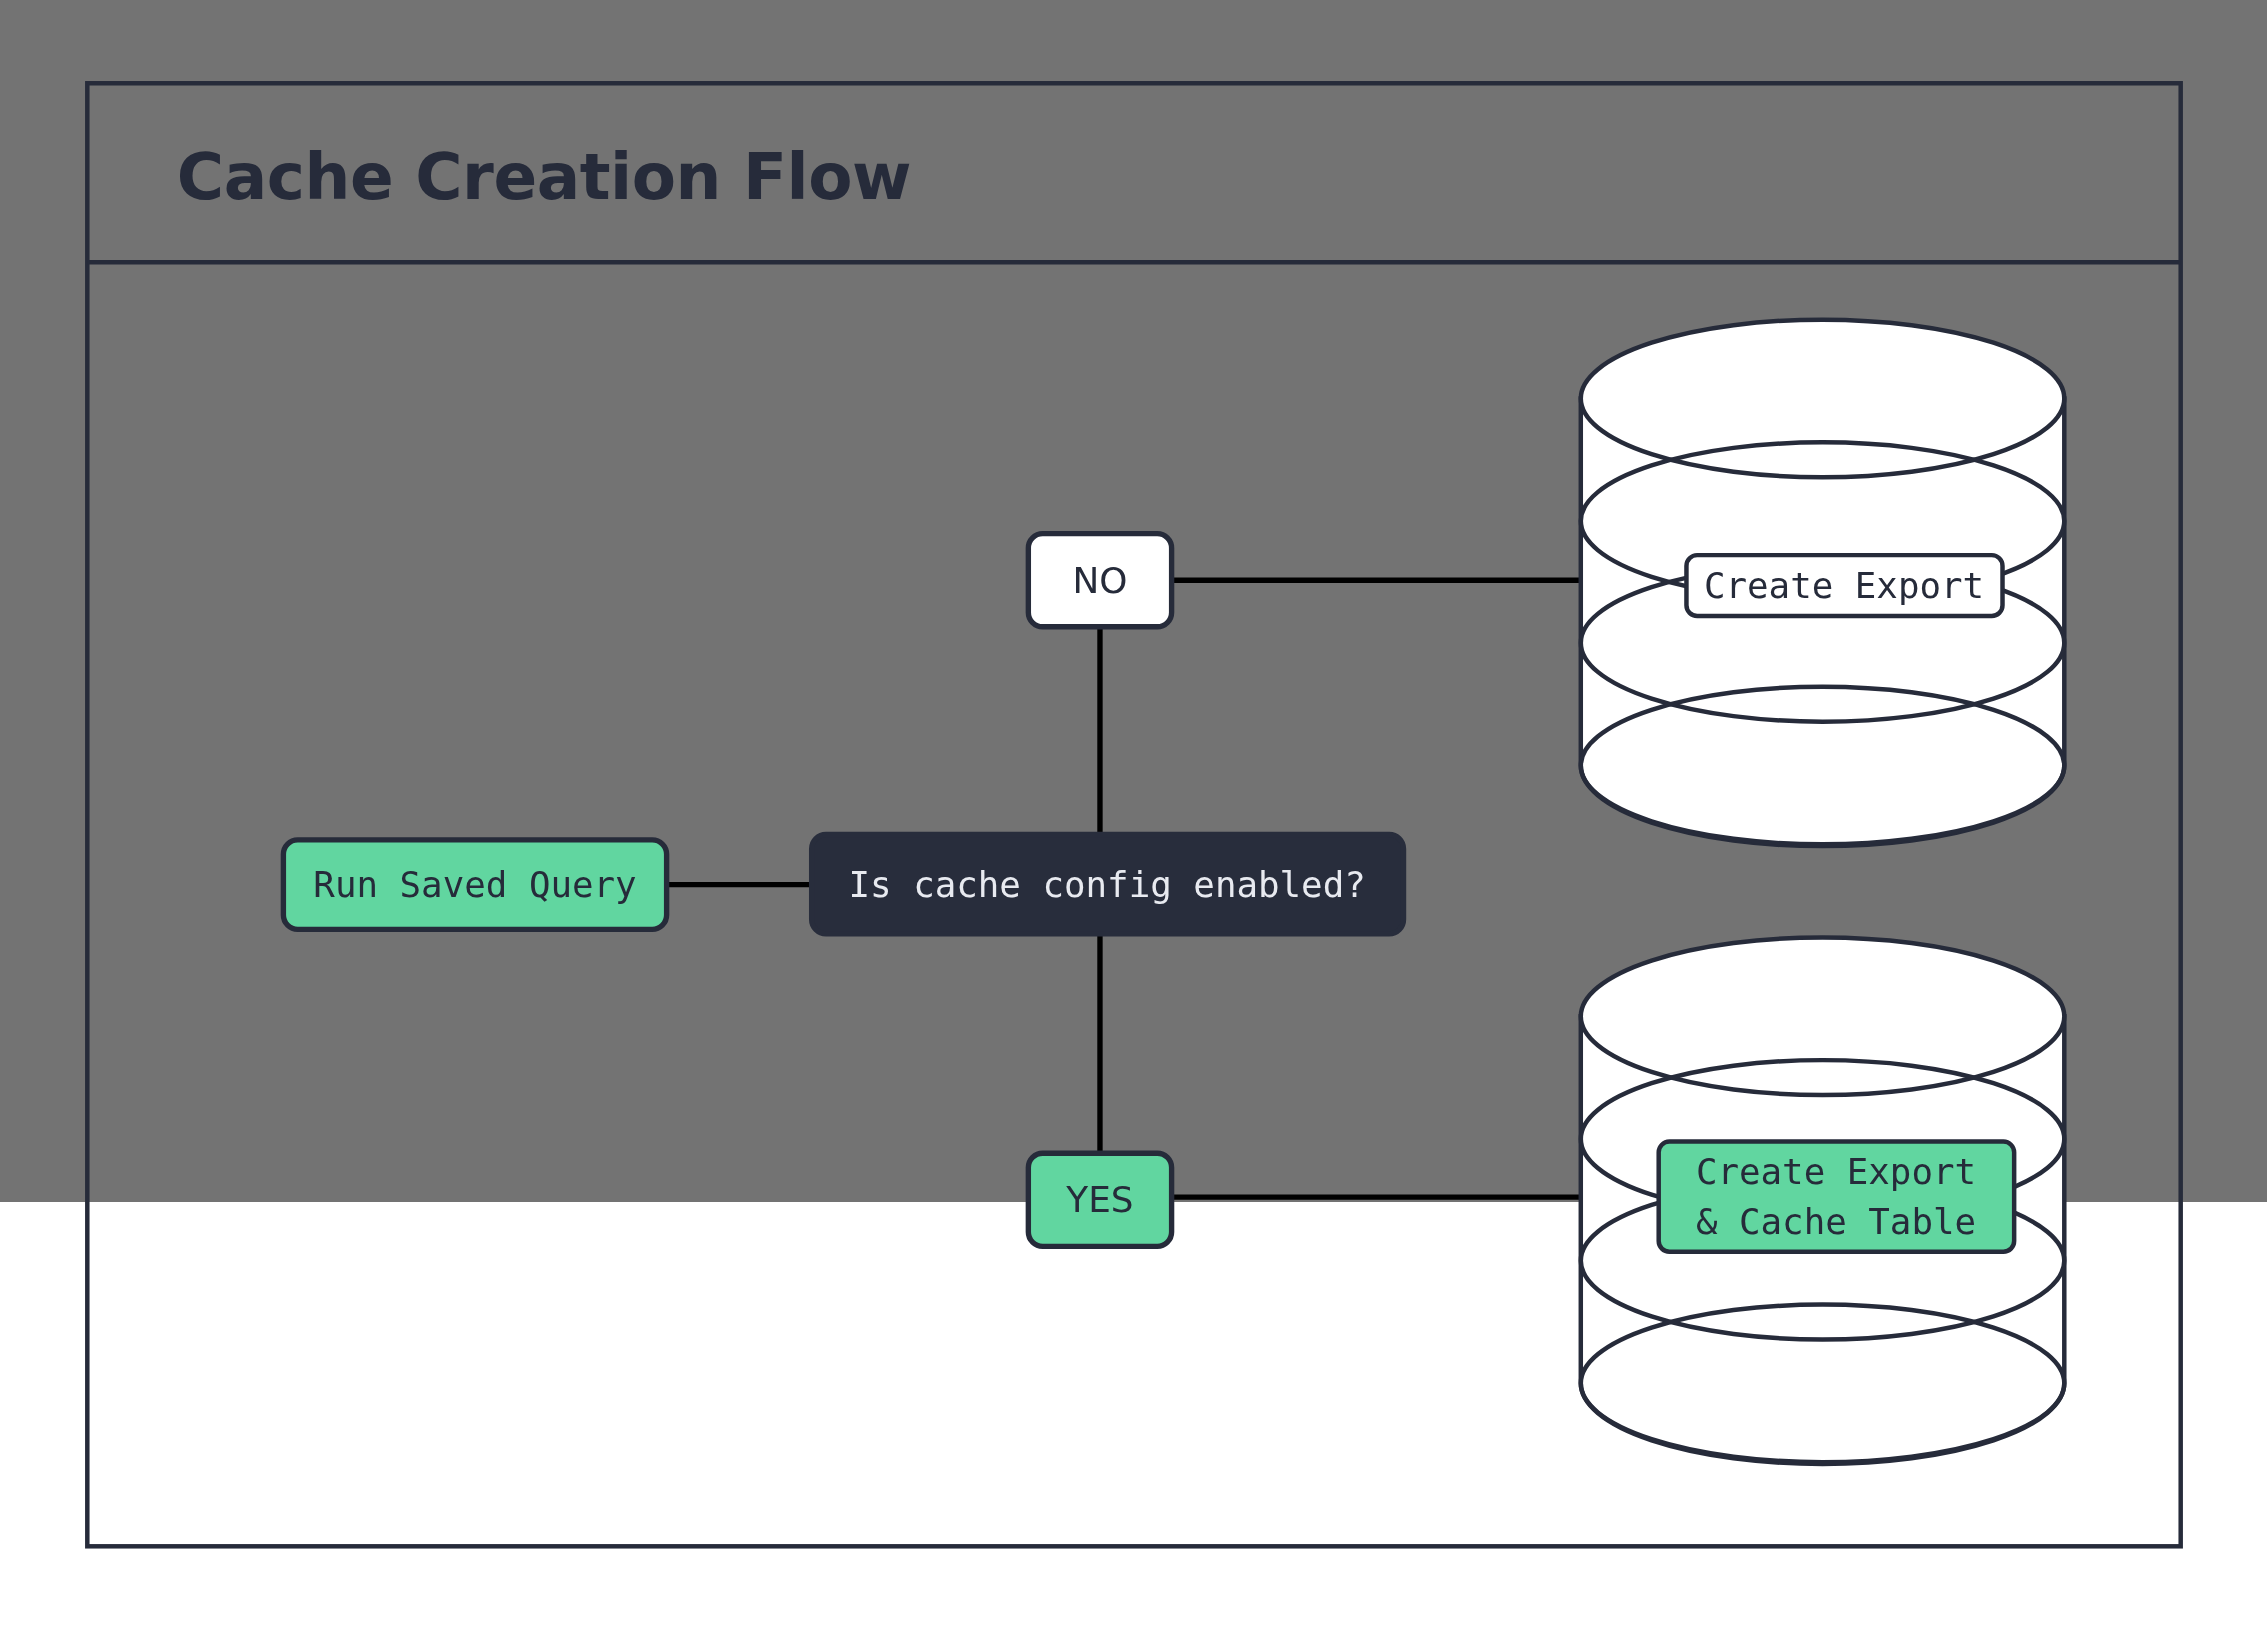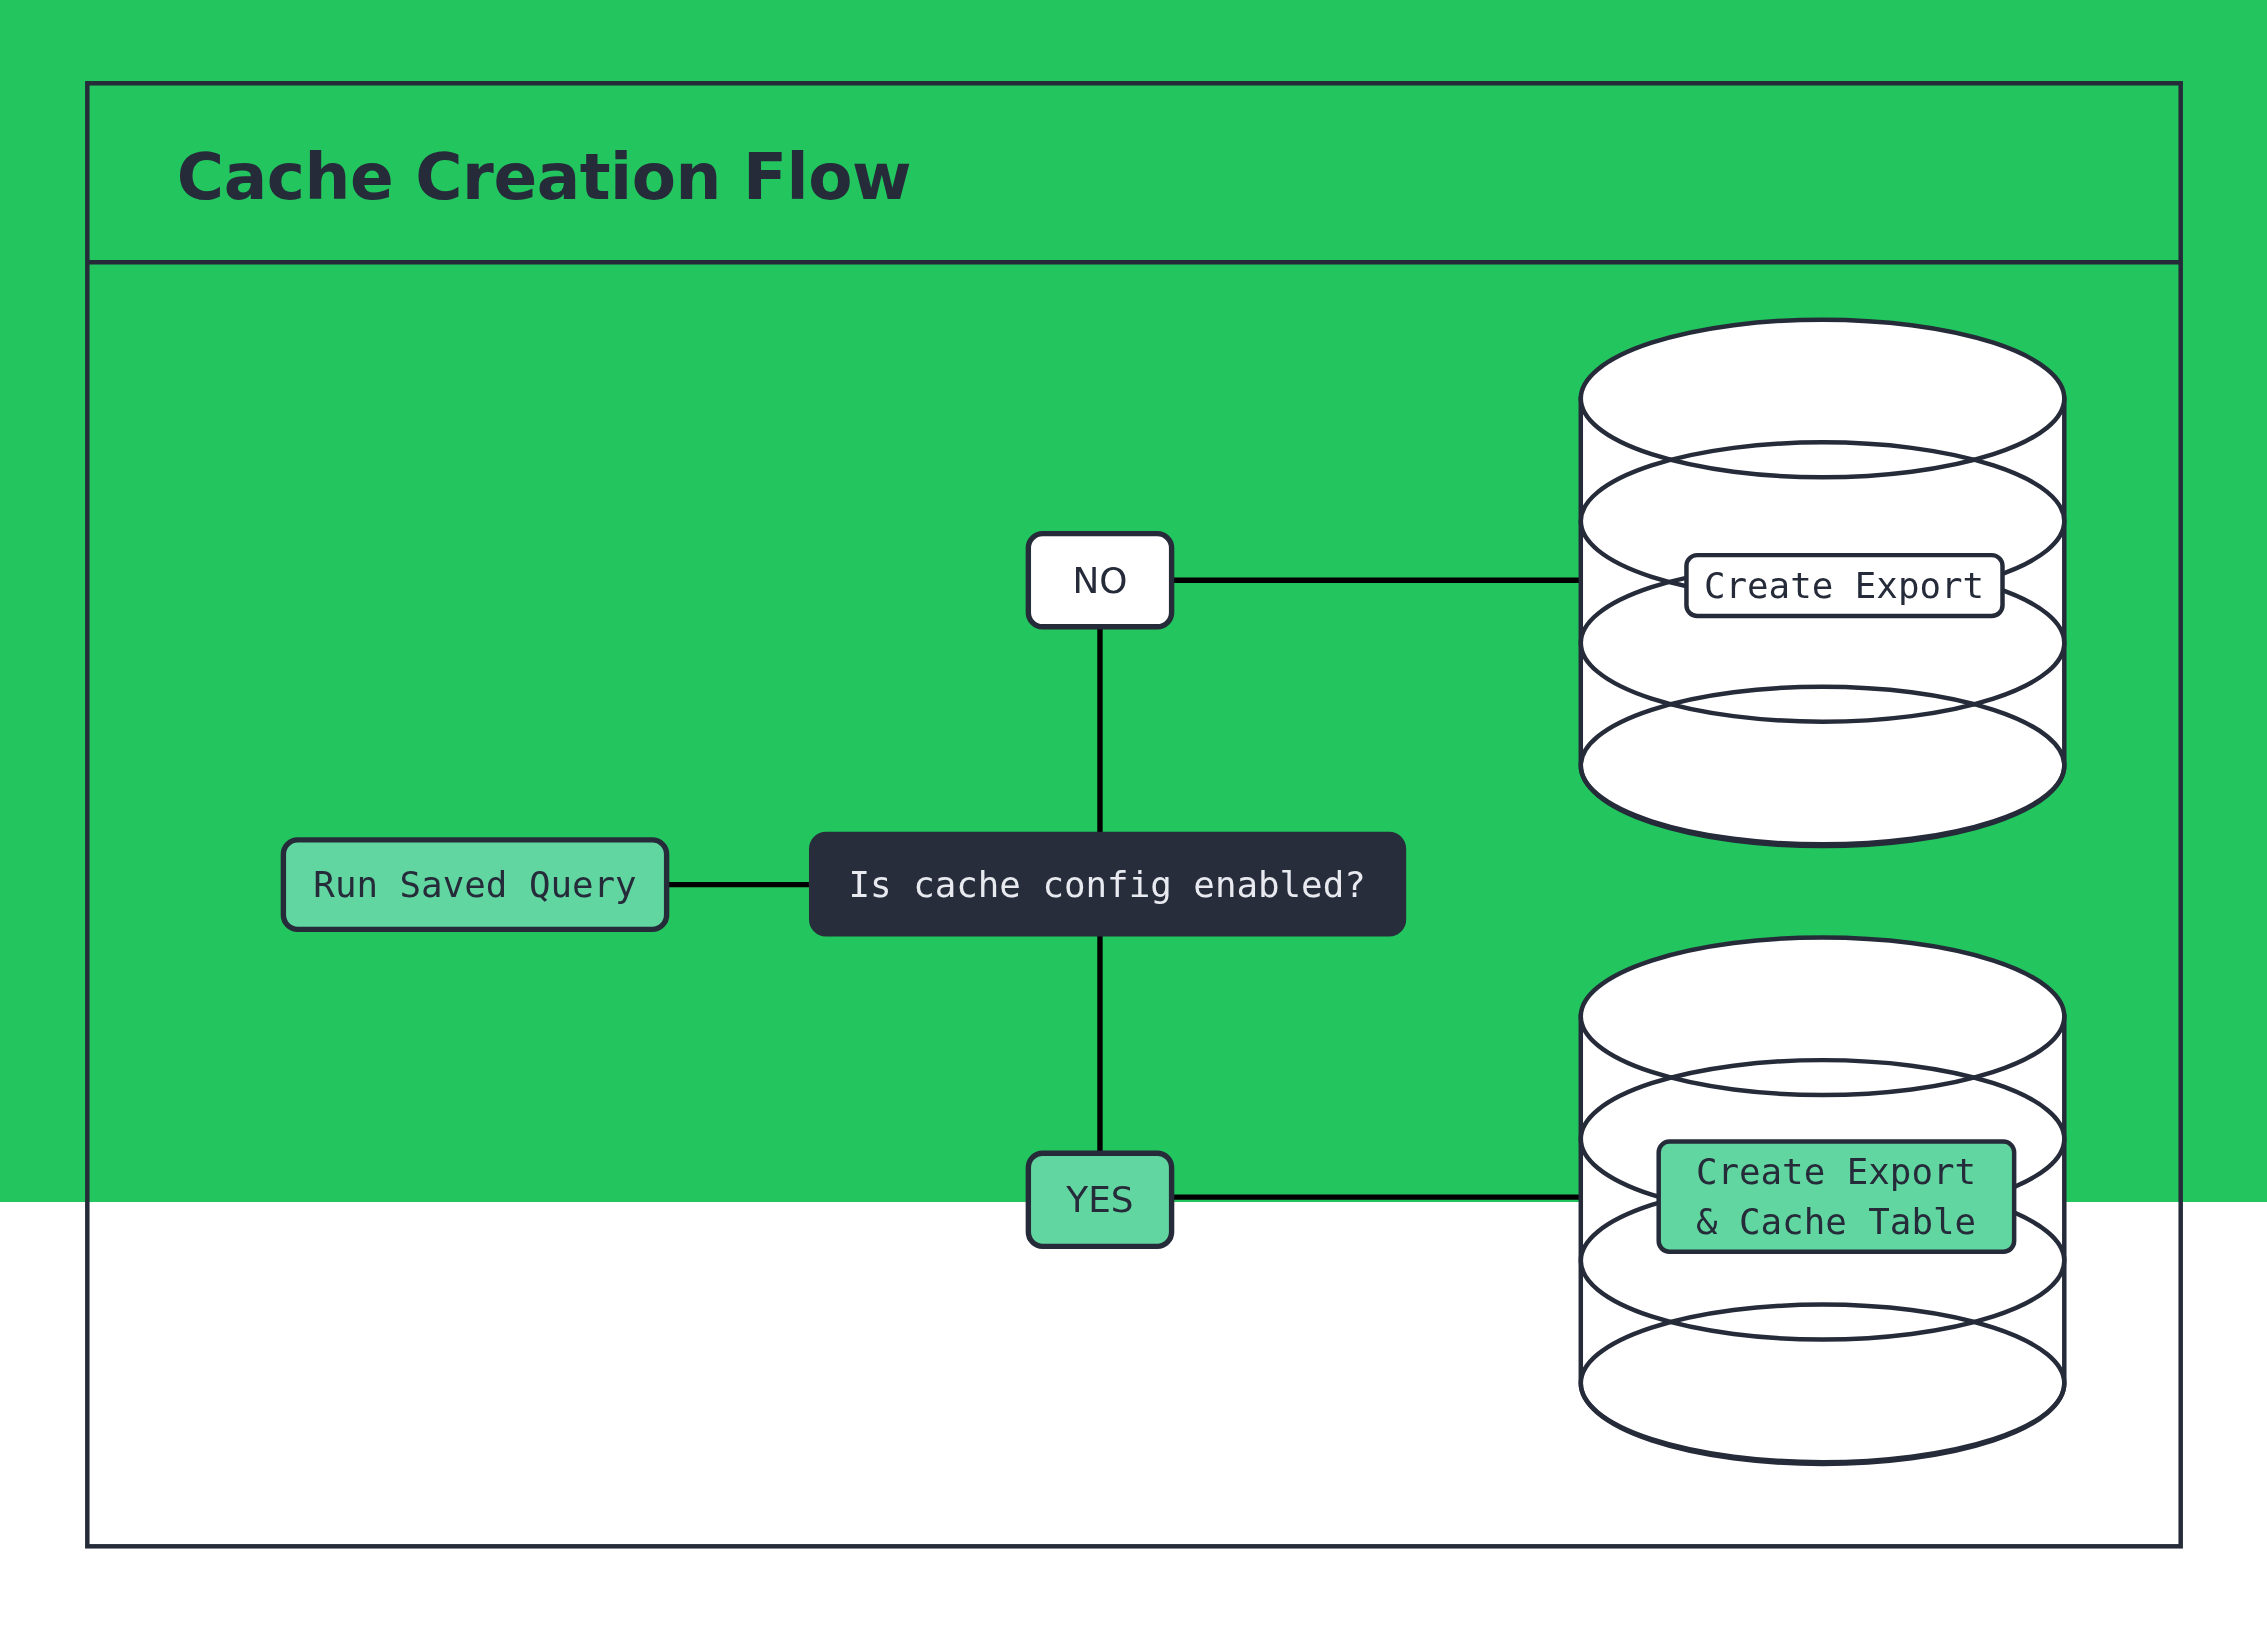--- a/index.html
+++ b/index.html
@@ -10,21 +10,21 @@
   body {
     width: 2268px;
     height: 1626px;
     font-family: "Liberation Sans", sans-serif;
     overflow: hidden;
   }
   #diagram-root {
     position: relative;
     width: 2268px;
     height: 1202px;
-    background: #22c55e;
+    background: #737373;
   }
   svg.canvas {
     position: absolute;
     left: 0;
     top: 0;
     width: 2268px;
     height: 1626px;
     display: block;
   }
   .frame-line {

